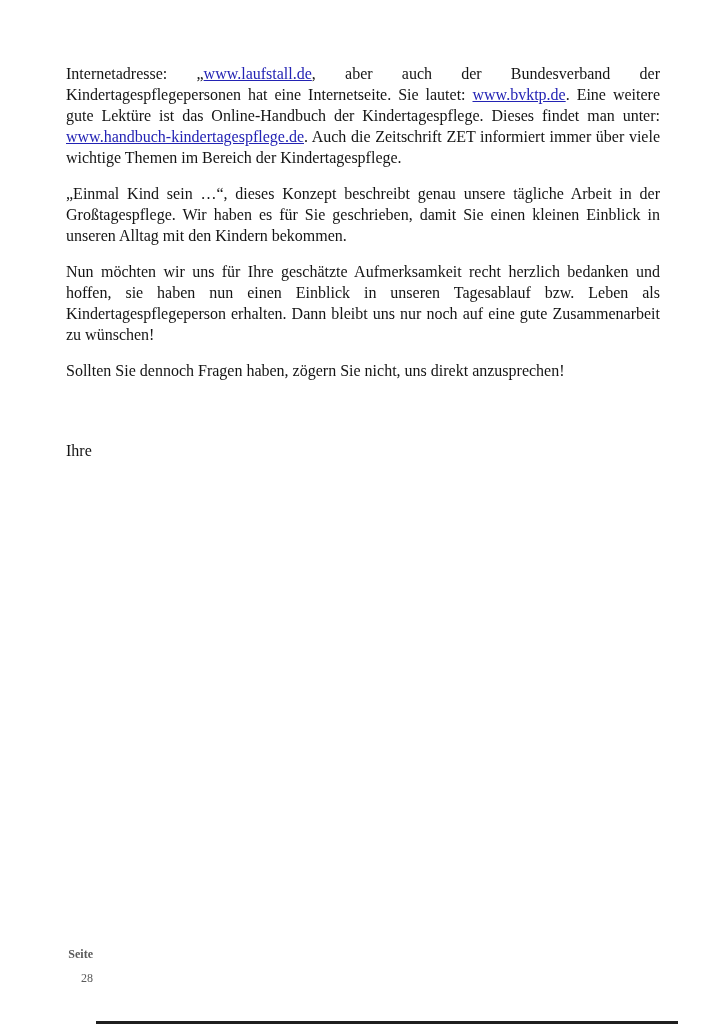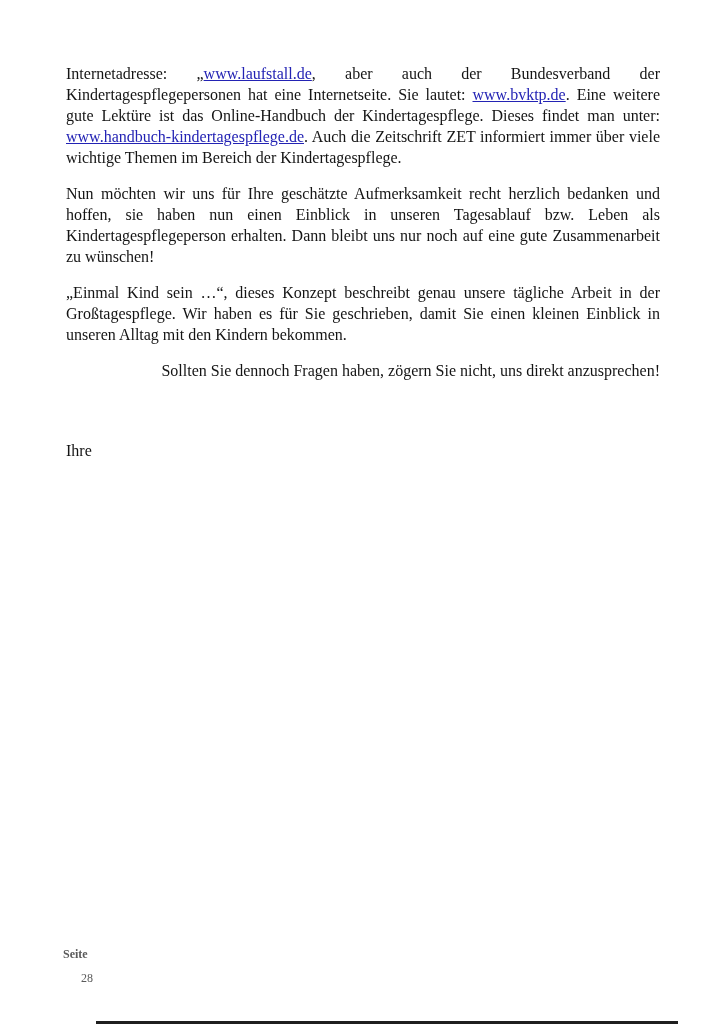--- a/index.html
+++ b/index.html
@@ -22,21 +22,21 @@
     width: 594px;
     font-size: 16px;
     line-height: 21px;
     color: var(--text, #141414);
     text-align: justify;
   }
   .para {
     margin: 0 0 15px 0;
   }
   .single-line {
-    text-align: right;
+    text-align: left;
     margin: 0;
   }
   .closing {
     text-align: left;
     margin: 59px 0 0 0;
     font-family: Liberation Serif, serif;
   }
   a.doc-link {
     color: var(--link, #2323b4);
     text-decoration: underline;
@@ -46,20 +46,21 @@
     position: absolute;
     left: 63px;
     top: 946px;
     color: var(--footer_text, #5a5a5a);
     font-family: "Liberation Serif", serif;
     font-size: 12px;
     line-height: 16px;
   }
   .footer .footer-label {
     font-weight: bold;
+    text-align: right;
   }
   .footer .footer-num {
     font-weight: normal;
     padding-left: 18px;
     margin-top: 8px;
   }
   .bottom-edge {
     position: absolute;
     left: 96px;
     right: 0;
@@ -70,23 +71,23 @@
 </style>
 </head>
 <body>
 
 <div class="page">
 
   <div class="content">
 
     <p class="para"><span>Internetadresse: „</span><a class="doc-link">www.laufstall.de</a><span>, aber auch der Bundesverband der Kindertagespflegepersonen hat eine Internetseite. Sie lautet: </span><a class="doc-link">www.bvktp.de</a><span>. Eine weitere gute Lektüre ist das Online-Handbuch der Kindertagespflege. Dieses findet man unter: </span><a class="doc-link">www.handbuch-kindertagespflege.de</a><span>. Auch die Zeitschrift ZET informiert immer über viele wichtige Themen im Bereich der Kindertagespflege.</span></p>
 
+    <p class="para">„Einmal Kind sein …“, dieses Konzept beschreibt genau unsere tägliche Arbeit in der Großtagespflege. Wir haben es für Sie geschrieben, damit Sie einen kleinen Einblick in unseren Alltag mit den Kindern bekommen.</p>
+
     <p class="para">Nun möchten wir uns für Ihre geschätzte Aufmerksamkeit recht herzlich bedanken und hoffen, sie haben nun einen Einblick in unseren Tagesablauf bzw. Leben als Kindertagespflegeperson erhalten. Dann bleibt uns nur noch auf eine gute Zusammenarbeit zu wünschen!</p>
-
-    <p class="para">„Einmal Kind sein …“, dieses Konzept beschreibt genau unsere tägliche Arbeit in der Großtagespflege. Wir haben es für Sie geschrieben, damit Sie einen kleinen Einblick in unseren Alltag mit den Kindern bekommen.</p>
 
     <p class="single-line">Sollten Sie dennoch Fragen haben, zögern Sie nicht, uns direkt anzusprechen!</p>
 
     <p class="closing">Ihre</p>
 
   </div>
 
   <div class="footer">
     <div class="footer-label">Seite</div>
     <div class="footer-num">28</div>

